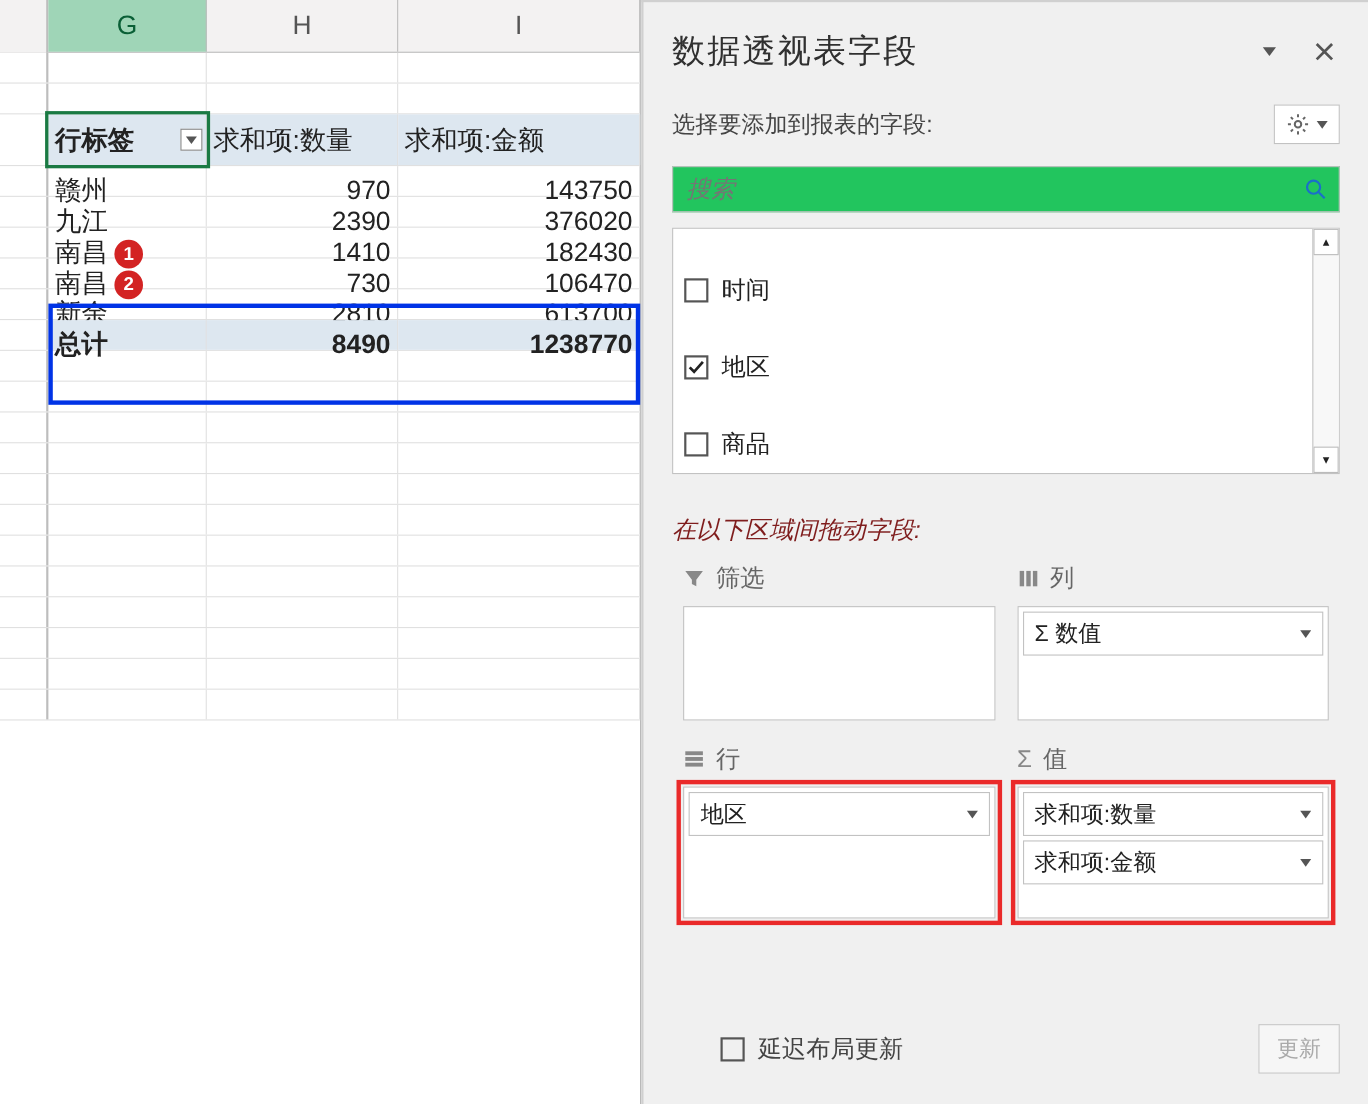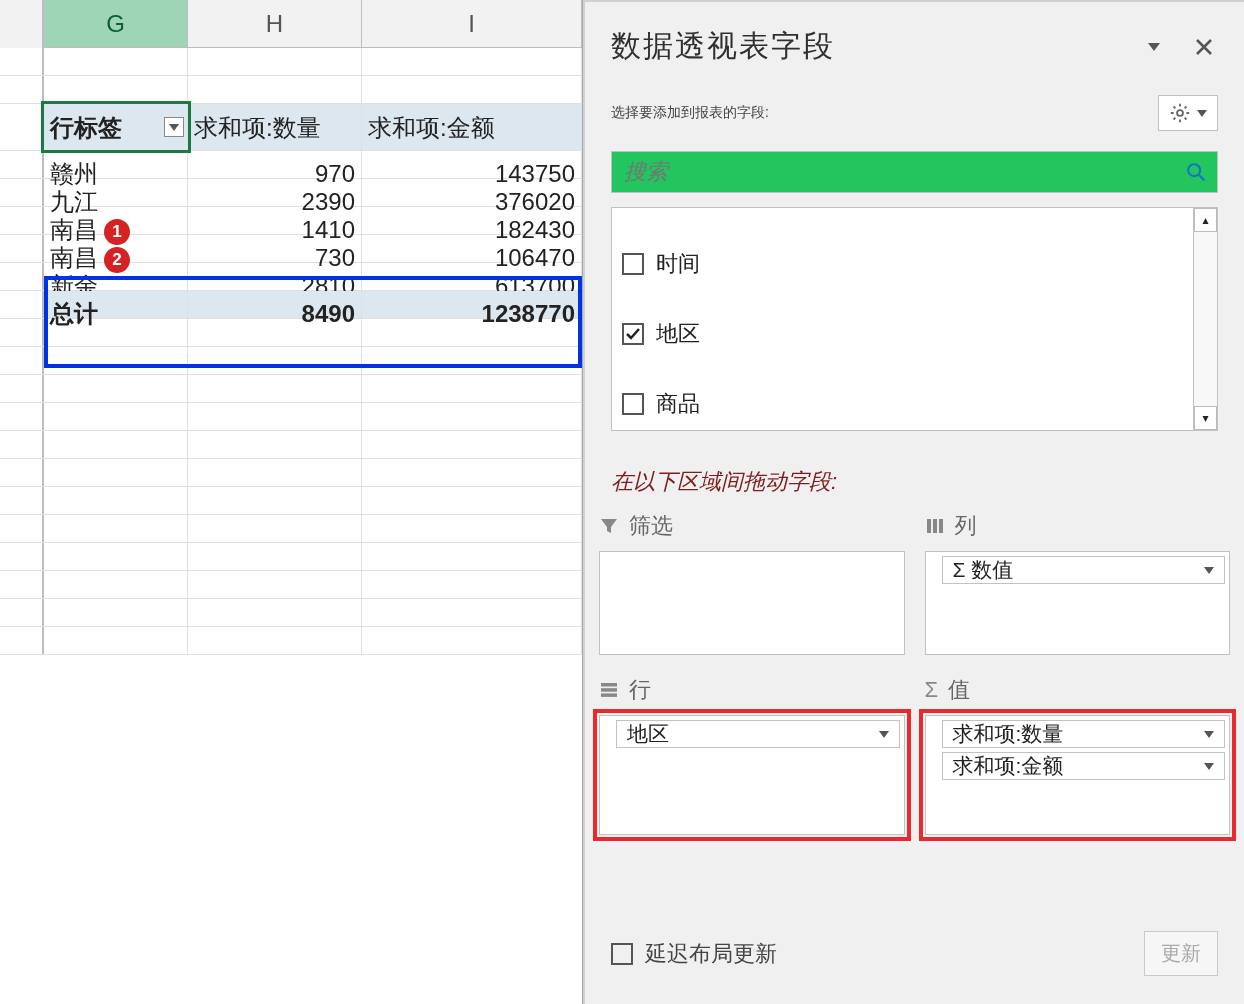--- a/index.html
+++ b/index.html
@@ -154,21 +154,21 @@
     width: 28px; height: 28px;
     display:flex; align-items:center; justify-content:center;
     font-size: 24px;
     color: #555;
   }
   .pane-sub {
     padding: 18px 26px 10px 26px;
     display:flex;
     align-items:center;
   }
-  .pane-sub-label { font-size: 14px; color:#444; flex:1; }
+  .pane-sub-label { font-size: 21px; color:#444; flex:1; }
   .gear-btn {
     display:flex; align-items:center; gap:6px;
     border:1px solid #c2c2c2; background:#fff;
     padding: 6px 10px;
   }
   .searchbox-wrap { padding: 10px 26px 14px 26px; }
   .searchbox {
     display:flex;
     align-items:center;
     background:#22c55e;
@@ -212,57 +212,56 @@
     display:flex; flex-direction:column;
     background:#f8f8f8;
   }
   .sb-btn { height:24px; border:1px solid #bbb; background:#fff; display:flex;align-items:center;justify-content:center; font-size:12px;}
   .sb-track { flex:1; }
   .areas-label { padding: 36px 26px 14px 26px; font-size:22px; color:#7f1d1d;font-style:italic;}
   .areas {
     display:grid;
     grid-template-columns: 1fr 1fr;
     gap: 20px 20px;
-    padding: 0 14px;
+    padding: 0 36px;
   }
   .area {
     display:flex; flex-direction:column;
   }
   .area-header {
     display:flex; align-items:center; gap:10px;
     color:#666; font-size:22px; padding-bottom:10px;
   }
   .area-box {
     background:#fff;
     border:1px solid #c2c2c2;
     min-height: 104px;
     padding: 4px;
     display:flex; flex-direction:column; gap:4px;
   }
   .area-chip {
     background:#fff;
     border:1px solid #c2c2c2;
-    height: 28px;
+    height: 40px;
     display:flex; align-items:center;
     padding: 0 10px;
     font-size: 21px;
     position:relative;
-    margin-left:12px;
   }
   .area-chip .dd {
     margin-left:auto;
   }
   .red-frame {
     outline: 4px solid #ea2a2a;
     outline-offset: 2px;
   }
   .pane-footer {
     margin-top: auto;
     padding: 22px 26px 28px 26px;
-    display:flex; align-items:center;
+    display:flex; align-items:center;margin-left:44px;
   }
   .defer {
     display:flex; align-items:center; gap:12px; font-size:22px; color:#444;
   }
   .update-btn {
     margin-left:auto;
     border:1px solid #c9c9c9;
     background:#f6f6f6;
     color:#aaa;
     padding: 8px 16px;

